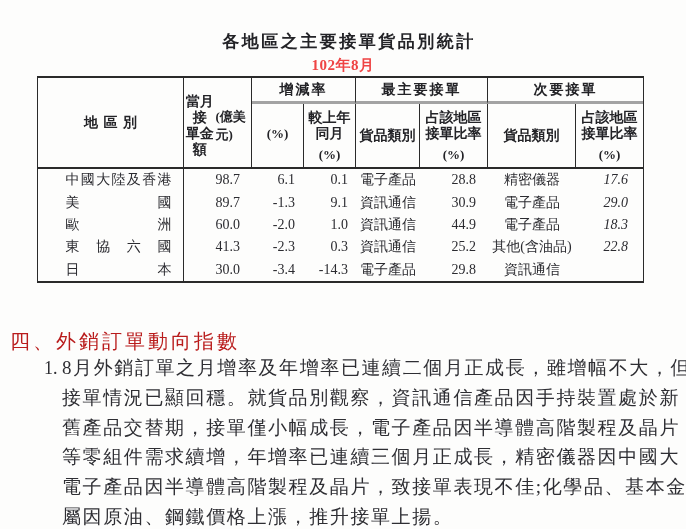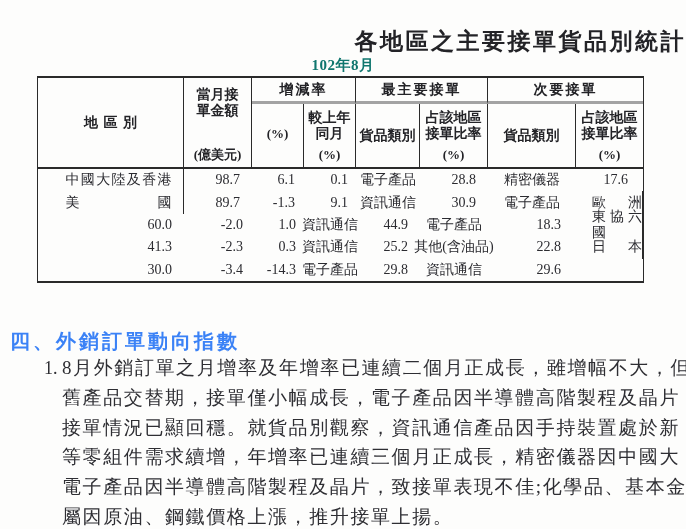--- a/index.html
+++ b/index.html
@@ -10,29 +10,29 @@
   }
   .page{
     position:relative;
     width:686px;height:529px;
     background:#fdfdfc;
     overflow:hidden;
   }
   
   .doc-title{
     position:absolute;top:28px;left:0;width:100%;
-    text-align:right;padding-left:12px;box-sizing:border-box;
-    font-size:23px;font-weight:bold;letter-spacing:2.5px;
+    text-align:center;padding-left:12px;box-sizing:border-box;
+    font-size:17px;font-weight:bold;letter-spacing:2.5px;
     color:#232327;line-height:27px;
   }
   .doc-subtitle{
     position:absolute;top:57px;left:0;width:100%;
     text-align:center;
     font-size:15px;font-weight:bold;letter-spacing:0.5px;
-    color:#0f766e;line-height:17px;
+    color:#ef4444;line-height:17px;
   }
   
   .stat-table{
     position:absolute;left:37px;top:76px;
     display:grid;
     grid-template-columns:146px 68px 52px 52px 64px 68px 88px 67px;
     grid-template-rows:26px 65px repeat(5,22.4px);
     border:1px solid #2a2a2a;
     border-top-width:2px;
     border-bottom-width:2px;
@@ -43,44 +43,44 @@
   .br{border-right:1px solid #2a2a2a;}
   .bb1{border-bottom:3px solid #a3a3a3;}
   .bb2{border-bottom:2px solid #2a2a2a;}
   .ls2{letter-spacing:2px;}
   .ls5{letter-spacing:5.5px;margin-right:-5.5px;}
   .rspan2-c1{grid-row:1/3;grid-column:1;}
   .rspan2-c2{grid-row:1/3;grid-column:2;}
   .g-change{grid-row:1;grid-column:3/5;}
   .g-primary{grid-row:1;grid-column:5/7;}
   .g-secondary{grid-row:1;grid-column:7/9;}
-  .colcell{flex-direction:column;justify-content:space-between;}
+  .colcell{flex-direction:row;justify-content:space-between;}
   .amount-hdr{padding:9px 0 3px;}
   .sub{grid-row:2;flex-direction:column;}
   .sub-name{flex:1;display:flex;flex-direction:column;align-items:center;justify-content:center;line-height:16px;text-align:center;}
   .two-line{line-height:16px;text-align:center;}
   .sub-unit{padding-bottom:4px;font-size:13px;}
   .unit-sm{font-size:13px;}
   
   .num{justify-content:flex-end;}
   .ctr{justify-content:center;white-space:nowrap;}
   .pr8{padding-right:8px;}
   .pr9{padding-right:9px;}
   .pr12{padding-right:12px;}
-  .pr15{padding-right:15px;}
+  .pr15{padding-right:15px;font-style:italic;}
   .rj{
     width:106px;margin-left:16px;display:block;
     text-align:justify;text-align-last:justify;
     line-height:16px;
   }
   
   .sec-heading{
     position:absolute;left:10px;top:329px;
-    font-size:20px;font-weight:bold;letter-spacing:3px;
-    color:#3b82f6;line-height:24px;
+    font-size:20px;font-weight:normal;letter-spacing:3px;
+    color:#b91c1c;line-height:24px;
   }
   .para-num{
     position:absolute;left:44px;top:358px;
     font-size:18px;color:#2e2e33;line-height:20px;
   }
   .para{
     position:absolute;left:62px;top:353px;width:616px;
     font-size:19px;letter-spacing:1.6px;color:#2e2e33;
   }
   .pline{line-height:29.8px;white-space:nowrap;}
@@ -154,20 +154,21 @@
 
     <div class="tc br">
         <span class="rj">美國</span>
       </div>
     <div class="tc num pr12">89.7</div>
     <div class="tc num pr9">-1.3</div>
     <div class="tc num pr8">9.1</div>
     <div class="tc ctr">資訊通信</div>
     <div class="tc num pr12">30.9</div>
     <div class="tc ctr">電子產品</div>
+    <div class="tc num pr15">29.0</div>
 
     <div class="tc br">
         <span class="rj">歐洲</span>
       </div>
     <div class="tc num pr12">60.0</div>
     <div class="tc num pr9">-2.0</div>
     <div class="tc num pr8">1.0</div>
     <div class="tc ctr">資訊通信</div>
     <div class="tc num pr12">44.9</div>
     <div class="tc ctr">電子產品</div>
@@ -186,27 +187,26 @@
 
     <div class="tc br">
         <span class="rj">日本</span>
       </div>
     <div class="tc num pr12">30.0</div>
     <div class="tc num pr9">-3.4</div>
     <div class="tc num pr8">-14.3</div>
     <div class="tc ctr">電子產品</div>
     <div class="tc num pr12">29.8</div>
     <div class="tc ctr">資訊通信</div>
-    <div class="tc num pr15">29.6</div>
   </div>
 
   <div class="sec-heading">四、外銷訂單動向指數</div>
   <div class="para-num">1.</div>
   <div class="para">
     <div class="pline">8月外銷訂單之月增率及年增率已連續二個月正成長，雖增幅不大，但</div>
+    <div class="pline">接單情況已顯回穩。就貨品別觀察，資訊通信產品因手持裝置處於新</div>
     <div class="pline">舊產品交替期，接單僅小幅成長，電子產品因半導體高階製程及晶片</div>
-    <div class="pline">接單情況已顯回穩。就貨品別觀察，資訊通信產品因手持裝置處於新</div>
     <div class="pline">等零組件需求續增，年增率已連續三個月正成長，精密儀器因中國大</div>
     <div class="pline">電子產品因半導體高階製程及晶片，致接單表現不佳;化學品、基本金</div>
     <div class="pline">屬因原油、鋼鐵價格上漲，推升接單上揚。</div>
   </div>
 
 </div>
 
 </body></html>

